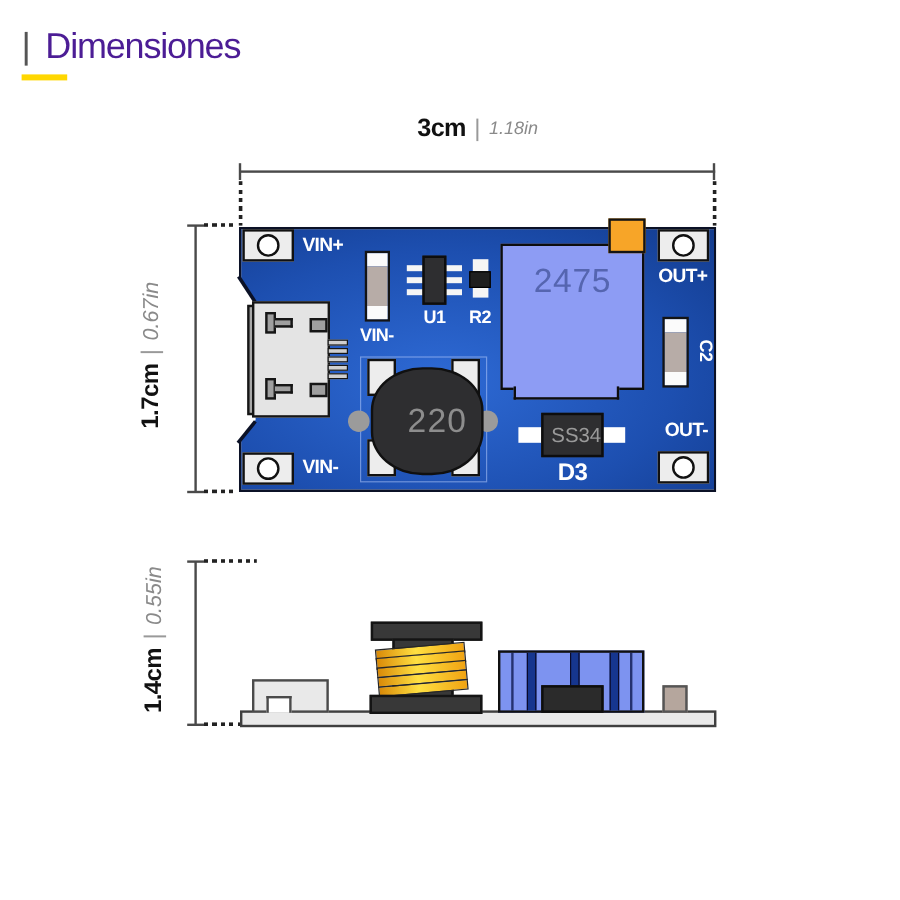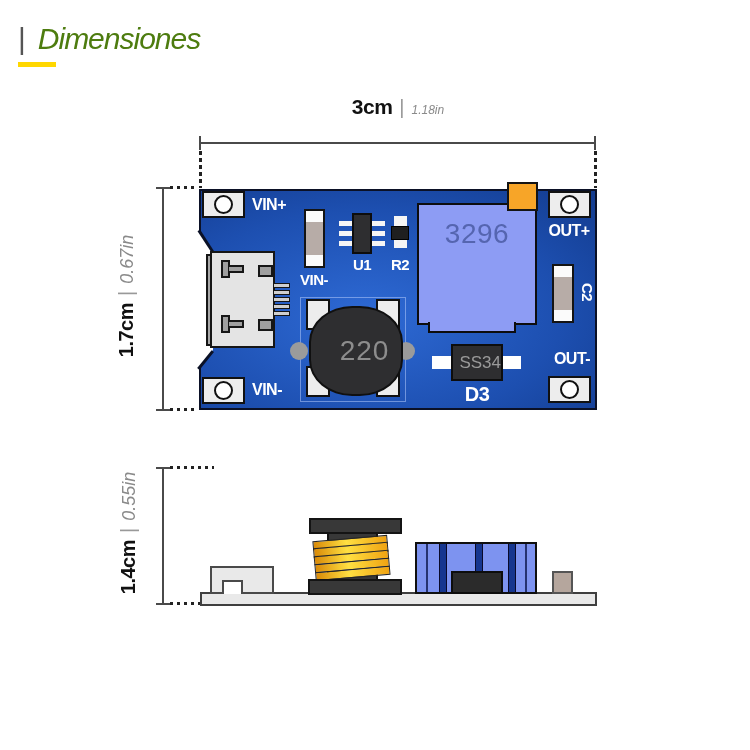--- a/index.html
+++ b/index.html
@@ -4,28 +4,28 @@
 <style>
   html,body{margin:0;padding:0;background:#fff;}
   #canvas{position:relative;width:750px;height:750px;background:#ffffff;overflow:hidden;
           font-family:"Liberation Sans","DejaVu Sans",sans-serif;}
   .abs{position:absolute;box-sizing:border-box;}
 
   
   .title-row{display:flex;align-items:baseline;gap:12px;white-space:nowrap;}
   .title-primary{font-size:32px;font-weight:800;letter-spacing:-1.5px;color:#111;}
   .title-sep{font-size:30px;font-weight:300;color:#555;}
-  .title-secondary{font-size:30px;font-style:italic;font-weight:400;letter-spacing:-1px;color:#4d7c0f;}
+  .title-secondary{font-size:30px;font-weight:400;letter-spacing:-1px;color:#4c1d95;}
   .title-underline{background:var(--accent,#FFD700);}
 
   
   .dim-label{white-space:nowrap;display:flex;align-items:baseline;gap:7px;justify-content:center;}
   .dim-metric{font-size:21px;font-weight:800;color:#111;letter-spacing:-0.5px;}
   .dim-sep{font-size:20px;font-weight:300;color:#999;}
-  .dim-imperial{font-size:12px;font-style:italic;color:#8a8a8a;}
+  .dim-imperial{font-size:15px;font-style:italic;color:#8a8a8a;}
   .dim-line-h{background:#4a4a4a;height:1.5px;}
   .dim-line-v{background:#4a4a4a;width:1.5px;}
   .tick-v{width:1.5px;height:14px;background:#4a4a4a;}
   .tick-h{width:14px;height:1.5px;background:#4a4a4a;}
   .dot-v{width:2.5px;background:repeating-linear-gradient(to bottom,#222 0 3.5px,transparent 3.5px 7px);}
   .dot-h{height:2.5px;background:repeating-linear-gradient(to right,#222 0 3.5px,transparent 3.5px 7px);}
   .rot-ccw{transform:rotate(-90deg);}
 
   
   .board{background:radial-gradient(130% 130% at 42% 58%, var(--board-light,#2E6AD5) 0%, #1d4fb0 38%, #123a8c 64%, var(--board-dark,#0B2A63) 100%);
@@ -56,21 +56,21 @@
 <body>
 
 <div id="canvas">
 
   <div class="abs title-row" style="left:18px;top:22px;">
     <span class="title-sep">|</span>
     <span class="title-secondary">Dimensiones</span>
   </div>
   <div class="abs title-underline" style="left:18px;top:62px;width:38px;height:5px;"></div>
 
-  <div class="abs dim-label" style="left:200px;top:95px;width:396px;">
+  <div class="abs dim-label" style="left:200px;top:95px;width:396px;align-items:center;">
     <span class="dim-metric">3cm</span>
     <span class="dim-sep">|</span>
     <span class="dim-imperial">1.18in</span>
   </div>
   <div class="abs dim-line-h" style="left:200px;top:142px;width:396px;"></div>
   <div class="abs tick-v" style="left:199px;top:136px;"></div>
   <div class="abs tick-v" style="left:594px;top:136px;"></div>
   <div class="abs dot-v" style="left:199px;top:151px;height:37px;"></div>
   <div class="abs dot-v" style="left:594px;top:151px;height:37px;"></div>
 
@@ -140,21 +140,21 @@
   <div class="abs lead" style="left:371px;top:241px;width:14px;height:5px;"></div>
   <div class="abs chip" style="left:352px;top:213px;width:20px;height:41px;"></div>
   <div class="abs silk" style="left:350px;top:256px;width:24px;text-align:center;font-size:15px;">U1</div>
 
   <div class="abs lead" style="left:394px;top:216px;width:13px;height:32px;"></div>
   <div class="abs" style="left:391px;top:226px;width:18px;height:14px;background:#1f1f1f;border:1px solid #000;box-sizing:border-box;"></div>
   <div class="abs silk" style="left:389px;top:256px;width:22px;text-align:center;font-size:15px;">R2</div>
 
   <div class="abs" style="left:417px;top:203px;width:120px;height:122px;background:var(--pot,#8D9CF4);border:2.5px solid #0d0d0d;box-sizing:border-box;"></div>
   <div class="abs" style="left:428px;top:322px;width:88px;height:11px;background:var(--pot,#8D9CF4);border:2.5px solid #0d0d0d;border-top:none;box-sizing:border-box;"></div>
-  <div class="abs" style="left:417px;top:218px;width:120px;text-align:center;font-size:28px;color:var(--pot-text,#5565B0);letter-spacing:0.5px;">3296</div>
+  <div class="abs" style="left:417px;top:218px;width:120px;text-align:center;font-size:28px;color:var(--pot-text,#5565B0);letter-spacing:0.5px;">2475</div>
   <div class="abs" style="left:507px;top:182px;width:31px;height:29px;background:var(--orange,#F7A528);border:2.5px solid #141414;box-sizing:border-box;"></div>
 
   <div class="abs cap" style="left:552px;top:264px;width:22px;height:59px;">
     <div class="cap-end"></div>
     <div class="cap-body"></div>
     <div class="cap-end"></div>
   </div>
   <div class="abs silk" style="left:576px;top:283px;width:22px;height:18px;font-size:15px;transform:rotate(90deg);text-align:center;">C2</div>
 
   <div class="abs" style="left:300px;top:297px;width:106px;height:105px;border:1.5px solid rgba(190,210,255,.5);box-sizing:border-box;"></div>

